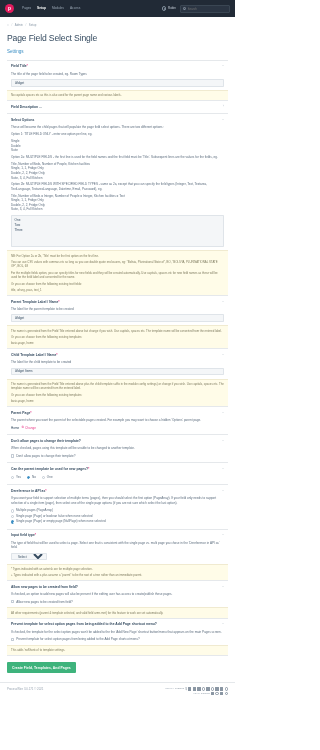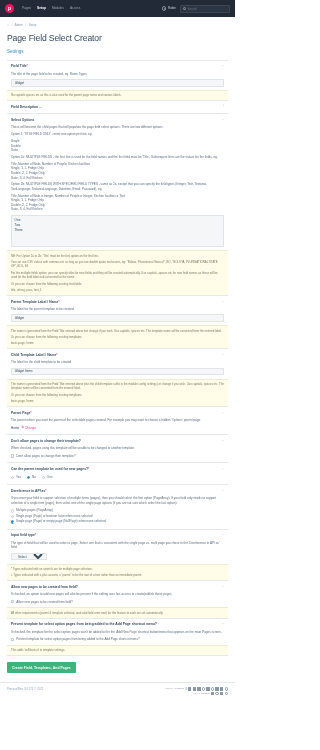--- a/index.html
+++ b/index.html
@@ -267,21 +267,21 @@
 <div class="pagebody">
 
   <div class="breadcrumb">
     <span class="home-ic">⌂</span>
     <span class="sep">/</span>
     <a href="#">Admin</a>
     <span class="sep">/</span>
     <a href="#">Setup</a>
   </div>
 
-  <h1 class="page-title">Page Field Select Creator</h1>
+  <h1 class="page-title">Page Field Select Single</h1>
   <h2 class="section-head">Settings</h2>
 
   <div class="ifs">
 
     <div class="if">
       <div class="if-head">
         <div class="if-label"><span>Field Title</span><span class="req">*</span></div>
         <div class="toggler">–</div>
       </div>
       <div class="if-desc">The title of the page field to be created, eg. Room Types</div>

